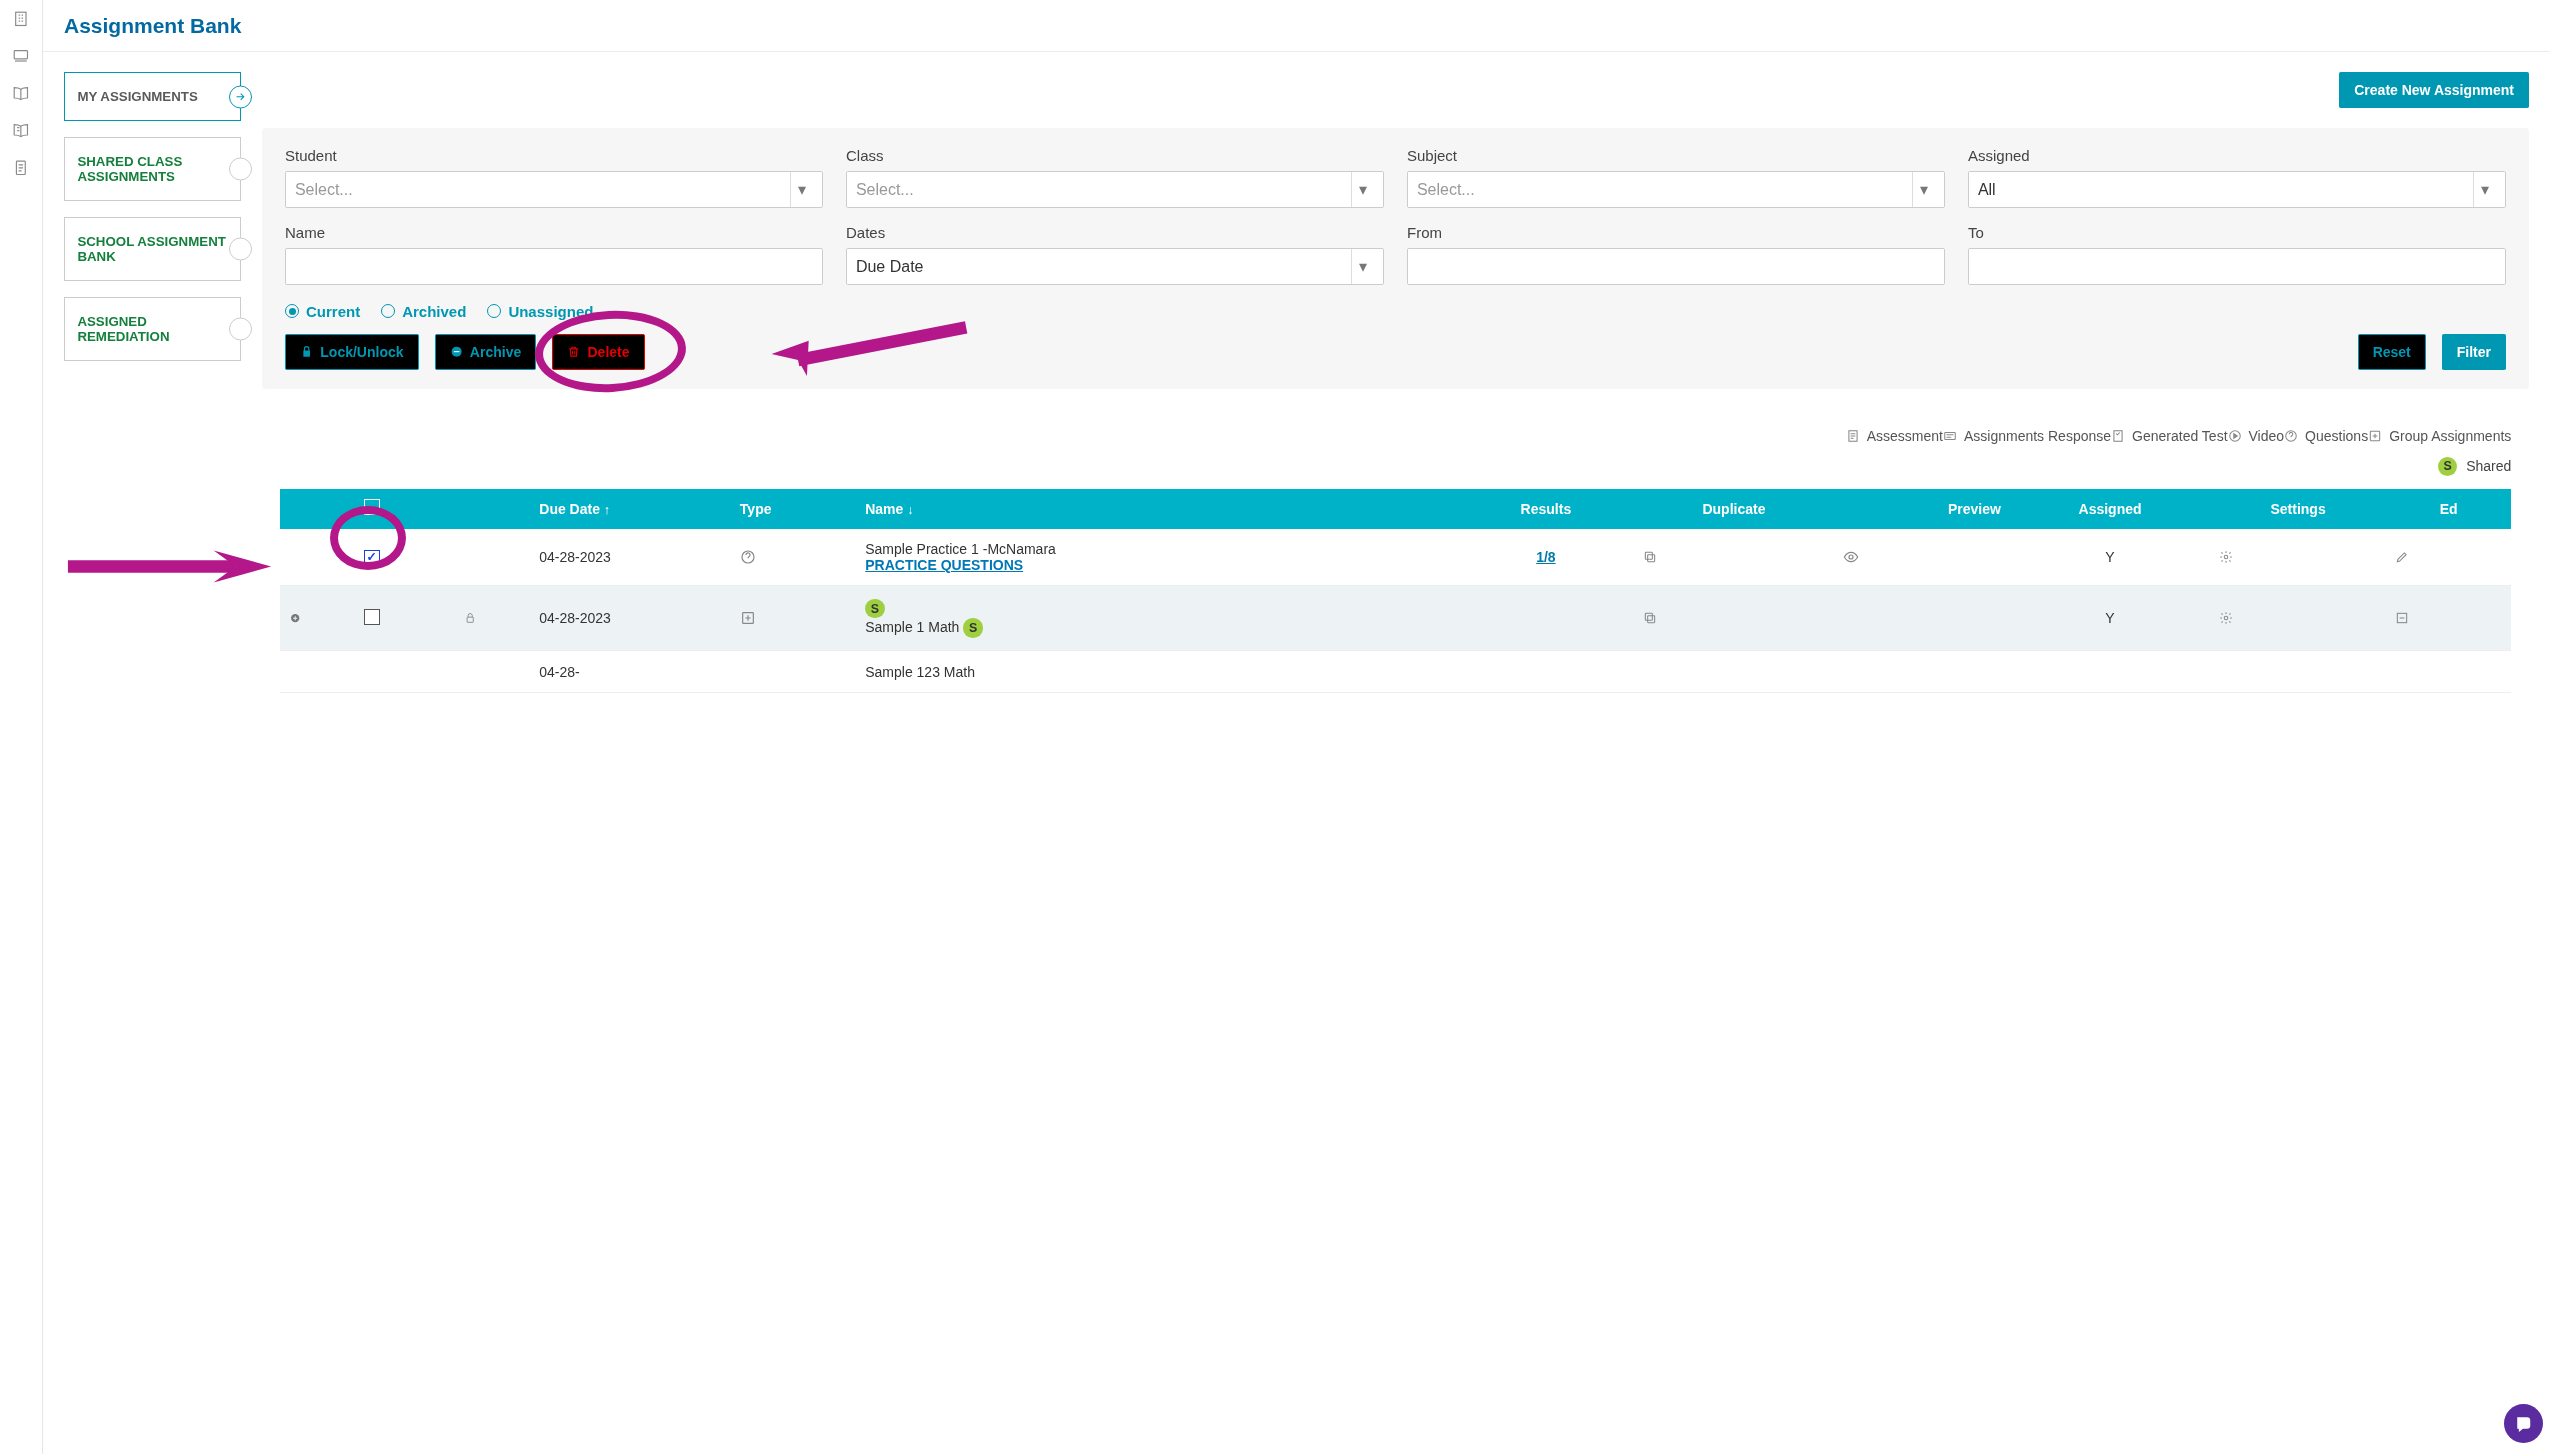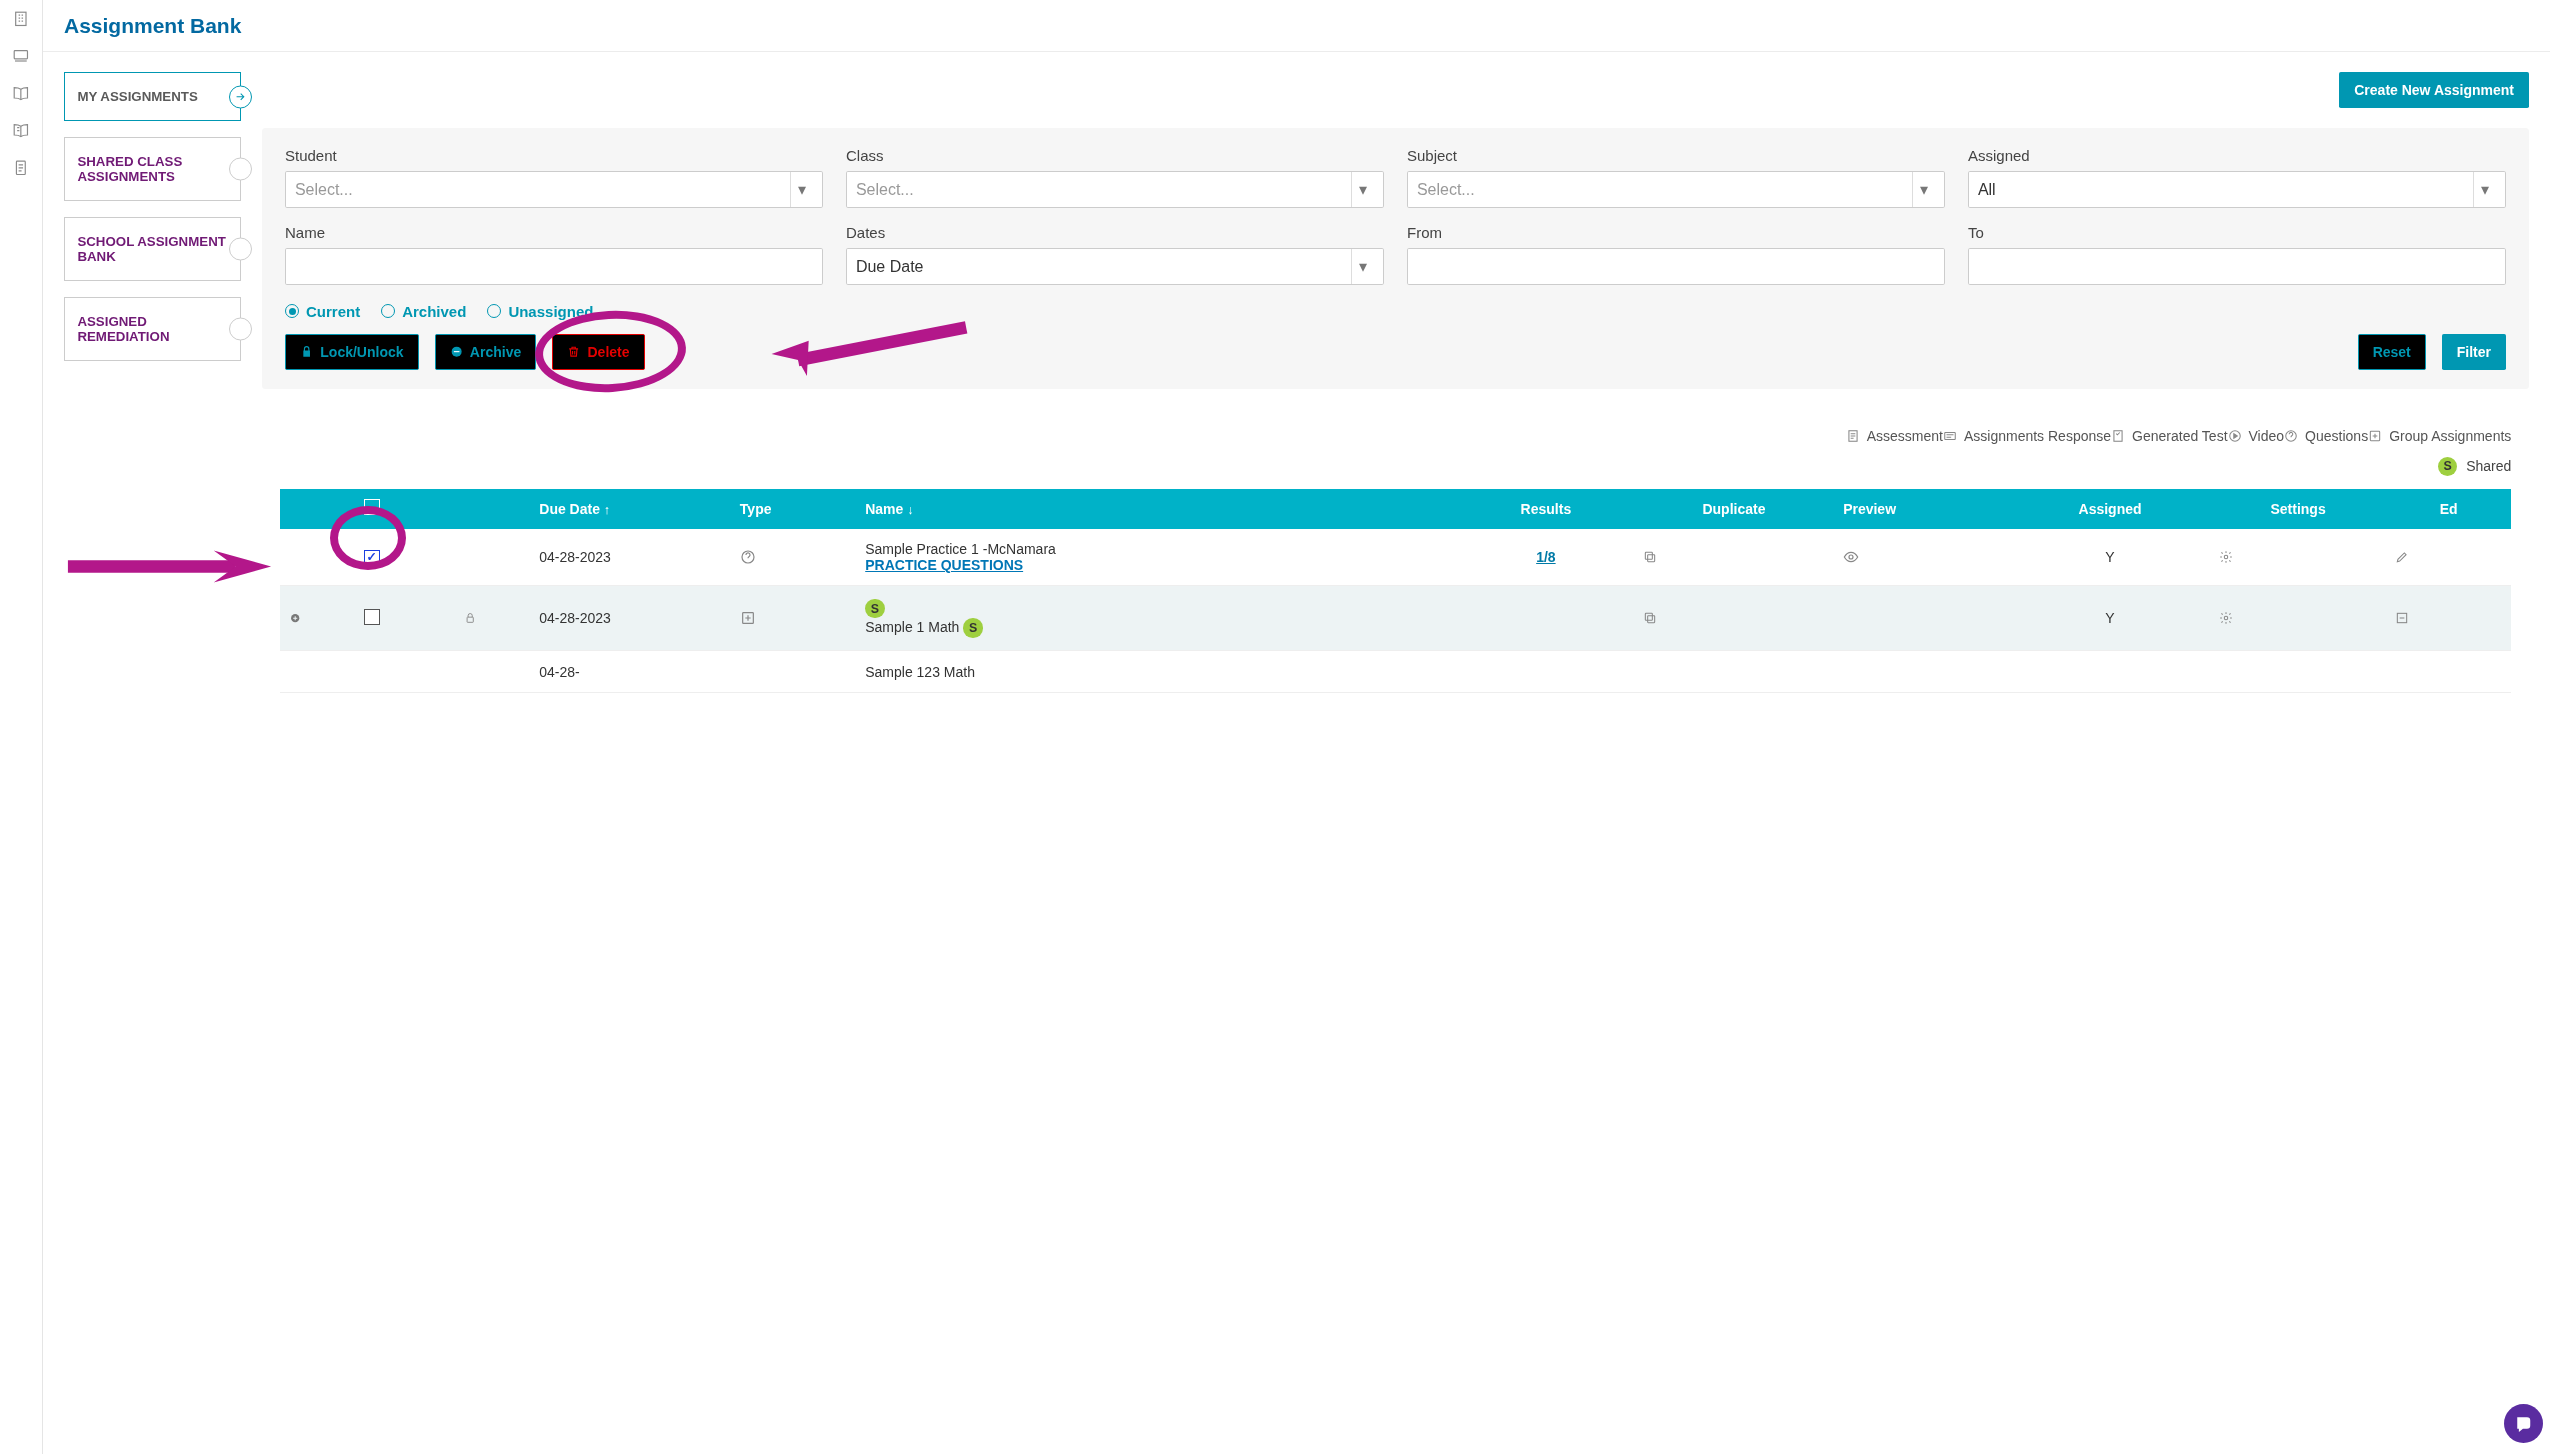--- a/index.html
+++ b/index.html
@@ -5,21 +5,21 @@
   * { box-sizing: border-box; margin: 0; padding: 0; }
   body { font-family: -apple-system, BlinkMacSystemFont, "Segoe UI", Helvetica, Arial, sans-serif; color: #333; background: #fff; overflow-x: hidden; }
   .app { display: flex; min-height: 100vh; }
   .rail { width: 43px; border-right: 0.9px solid #e5e5e5; padding-top: 8.9px; display: flex; flex-direction: column; align-items: center; gap: 17.7px; }
   .rail-icon { width: 19.5px; height: 19.5px; color: #8a8a8a; display:flex; align-items:center; justify-content:center;}
   .main { flex: 1; padding: 8.9px 21px 35px 21px; }
   .page-title { color: #0369a1; font-size: 21px; font-weight: 700; margin: 5.3px 0 12.4px 0; }
   .hr { height:0.9px; background:#ececec; margin: 0 -21px 21px -21px; }
   .layout { display:flex; gap:21px; align-items:flex-start; }
   .side { width: 177px; flex-shrink:0; }
-  .side-tab { border:0.9px solid #ccc; padding:16px 12.4px; margin-bottom:16px; font-size:13.3px; font-weight:700; color:#701a75; position:relative; cursor:pointer; }
+  .side-tab { border:0.9px solid #ccc; padding:16px 12.4px; margin-bottom:16px; font-size:13.3px; font-weight:700; color:#15803d; position:relative; cursor:pointer; }
   .side-tab.active { border:1.8px solid #0097b2; color:#5a5a5a; }
   .side-tab .circ { position:absolute; right:-11.5px; top:50%; transform:translateY(-50%); width:23px; height:23px; border:0.9px solid #ccc; border-radius:50%; background:#fff; display:flex; align-items:center; justify-content:center; }
   .side-tab.active .circ { border-color:#0097b2; color:#0097b2; }
   .content { flex:1; min-width:0; }
   .topbar { display:flex; justify-content:flex-end; margin-bottom:19.5px; }
   .btn { display:inline-flex; align-items:center; gap:7px; padding:8.9px 14px; font-size:14px; font-weight:600; border:0.9px solid transparent; cursor:pointer; border-radius:1.8px; background:#000000; }
   .btn-primary { background:#0097b2; color:#fff; }
   .btn-outline-teal { border:1.3px solid #0097b2; color:#0097b2; }
   .btn-outline-red { border:1.3px solid #e40000; color:#e40000; }
   .panel { background:#f6f6f6; border-radius:3.5px; padding:19.5px 23px; }
@@ -316,21 +316,21 @@
             <thead>
               <tr>
                 <th></th>
                 <th><span class="chk"></span></th>
                 <th></th>
                 <th><span>Due Date</span> <span class="sort-arrow">↑</span></th>
                 <th>Type</th>
                 <th><span>Name</span> <span class="sort-arrow">↓</span></th>
                 <th style="text-align:center;">Results</th>
                 <th style="text-align:center;">Duplicate</th>
-                <th style="text-align:left;">Preview</th>
+                <th style="text-align:right;">Preview</th>
                 <th style="text-align:center;">Assigned</th>
                 <th style="text-align:center;">Settings</th>
                 <th style="text-align:center;">Ed</th>
               </tr>
             </thead>
             <tbody>
               <tr>
                 <td></td>
                 <td style="position:relative;">
                   <span class="chk-body checked"></span>

